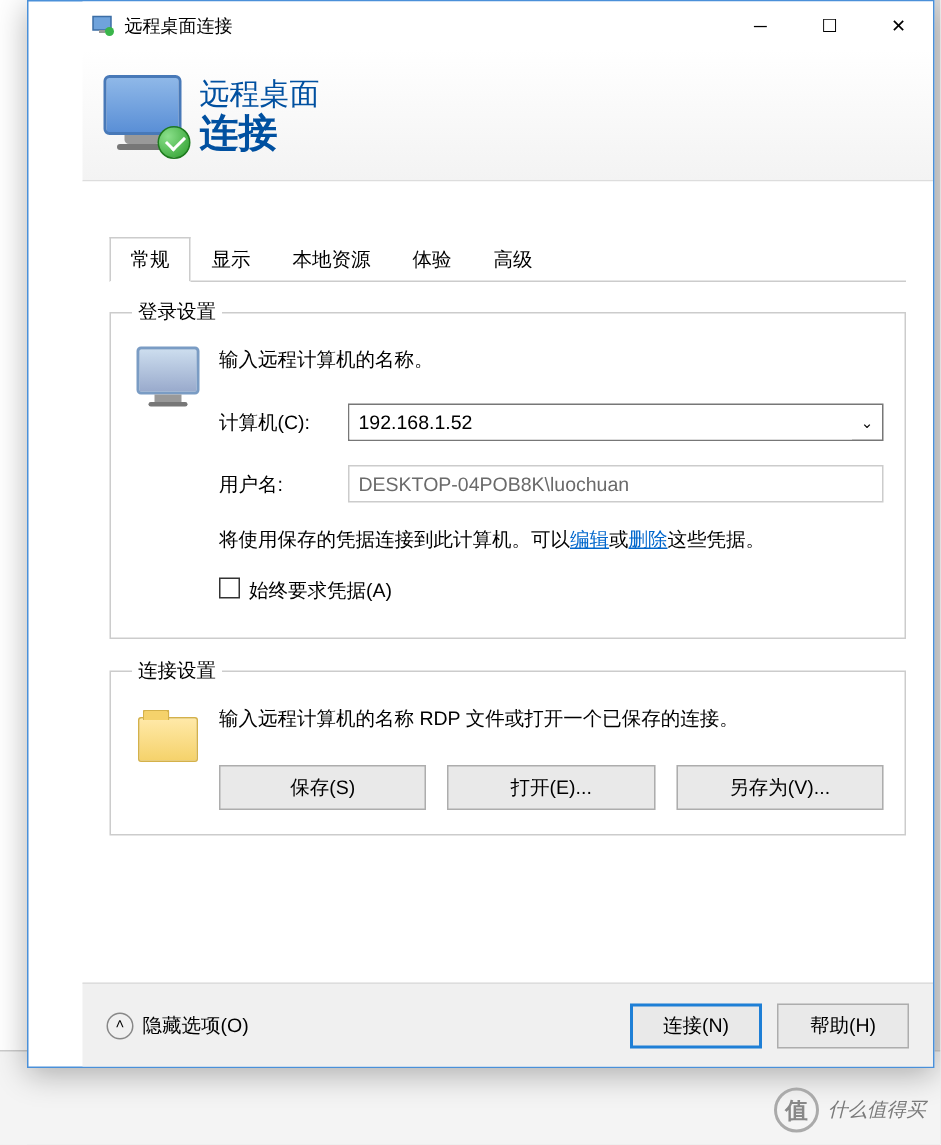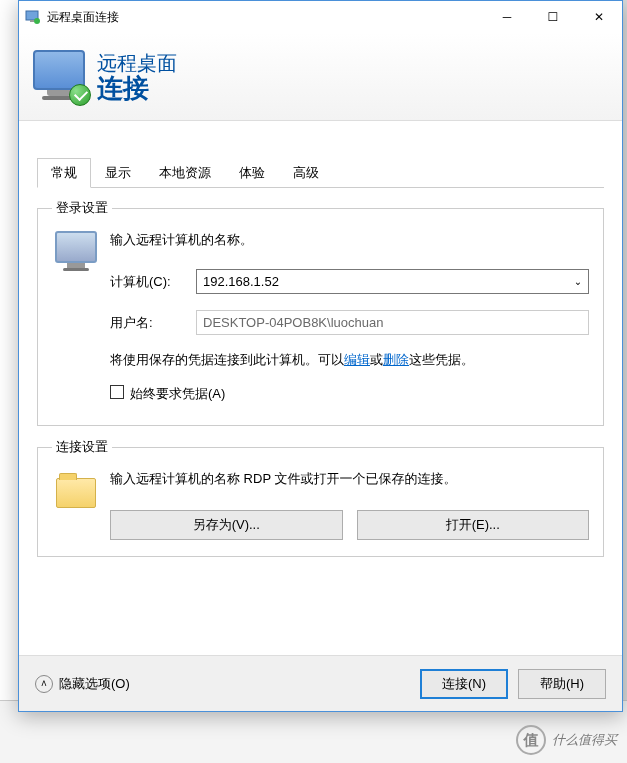--- a/index.html
+++ b/index.html
@@ -3,21 +3,21 @@
 <meta charset="utf-8">
 <style>
   * { box-sizing: border-box; font-family: "Microsoft YaHei", "Segoe UI", sans-serif; }
   body { margin: 0; background: #ddd; width: 627px; height: 763px; overflow: hidden; position: relative; }
   .backdrop { position:absolute; left:0;top:0;width:18px;height:763px;background:#fff;}
   .backdrop2 { position:absolute; left:0;top:700px;width:627px;height:63px;background:#f4f4f4;border-top:1px solid #ccc;}
   .window {
     position: absolute; left: 18px; top: 0; width: 605px; height: 712px;
     background: #fff; border: 1px solid #4a90d9;
     box-shadow: 0 4px 20px rgba(0,0,0,.3);
-    display: flex; flex-direction: column;
+    display: flex; flex-direction: column; padding-left: 36px;
   }
   .titlebar { height: 32px; display: flex; align-items: center; background: #fff; }
   .titlebar .ico { width:16px;height:16px;margin:0 6px; }
   .titlebar .ttl { font-size: 12px; color:#000; flex:0 0 auto; }
   .titlebar .spacer{flex:1}
   .winbtn { width:46px;height:30px;display:flex;align-items:center;justify-content:center;font-size:12px;color:#000;}
 
   .header {
     height: 88px; background: linear-gradient(#fff,#f3f3f3);
     border-bottom:1px solid #ddd; display:flex;align-items:center;padding:0 10px;gap:6px;
@@ -158,22 +158,23 @@
 
     <fieldset>
       <legend>连接设置</legend>
       <div class="g2">
         <div class="g2-icon">
             <div class="folder"></div>
           </div>
         <div class="g2-body">
           <div class="desc">输入远程计算机的名称 RDP 文件或打开一个已保存的连接。</div>
           <div class="btnrow">
+            <div class="btn">保存(S)</div>
+            <div class="btn">打开(E)...</div>
             <div class="btn">另存为(V)...</div>
-            <div class="btn">打开(E)...</div>
           </div>
         </div>
       </div>
     </fieldset>
   </div>
 
   <div class="footer">
     <div class="collapse">
       <div class="circ">˄</div>
       <span>隐藏选项(O)</span>

